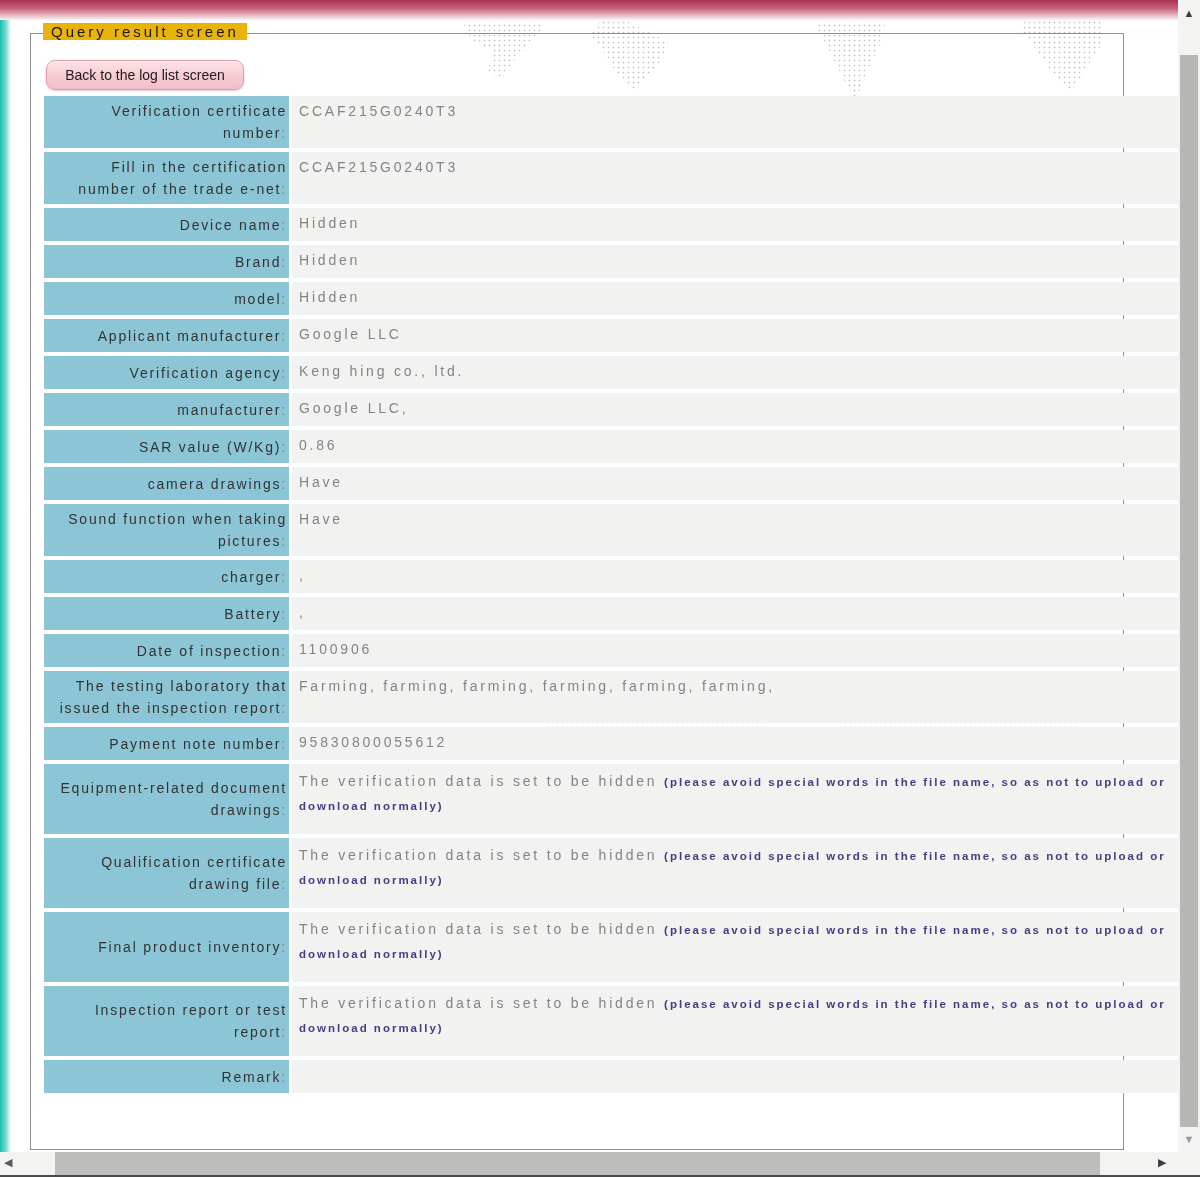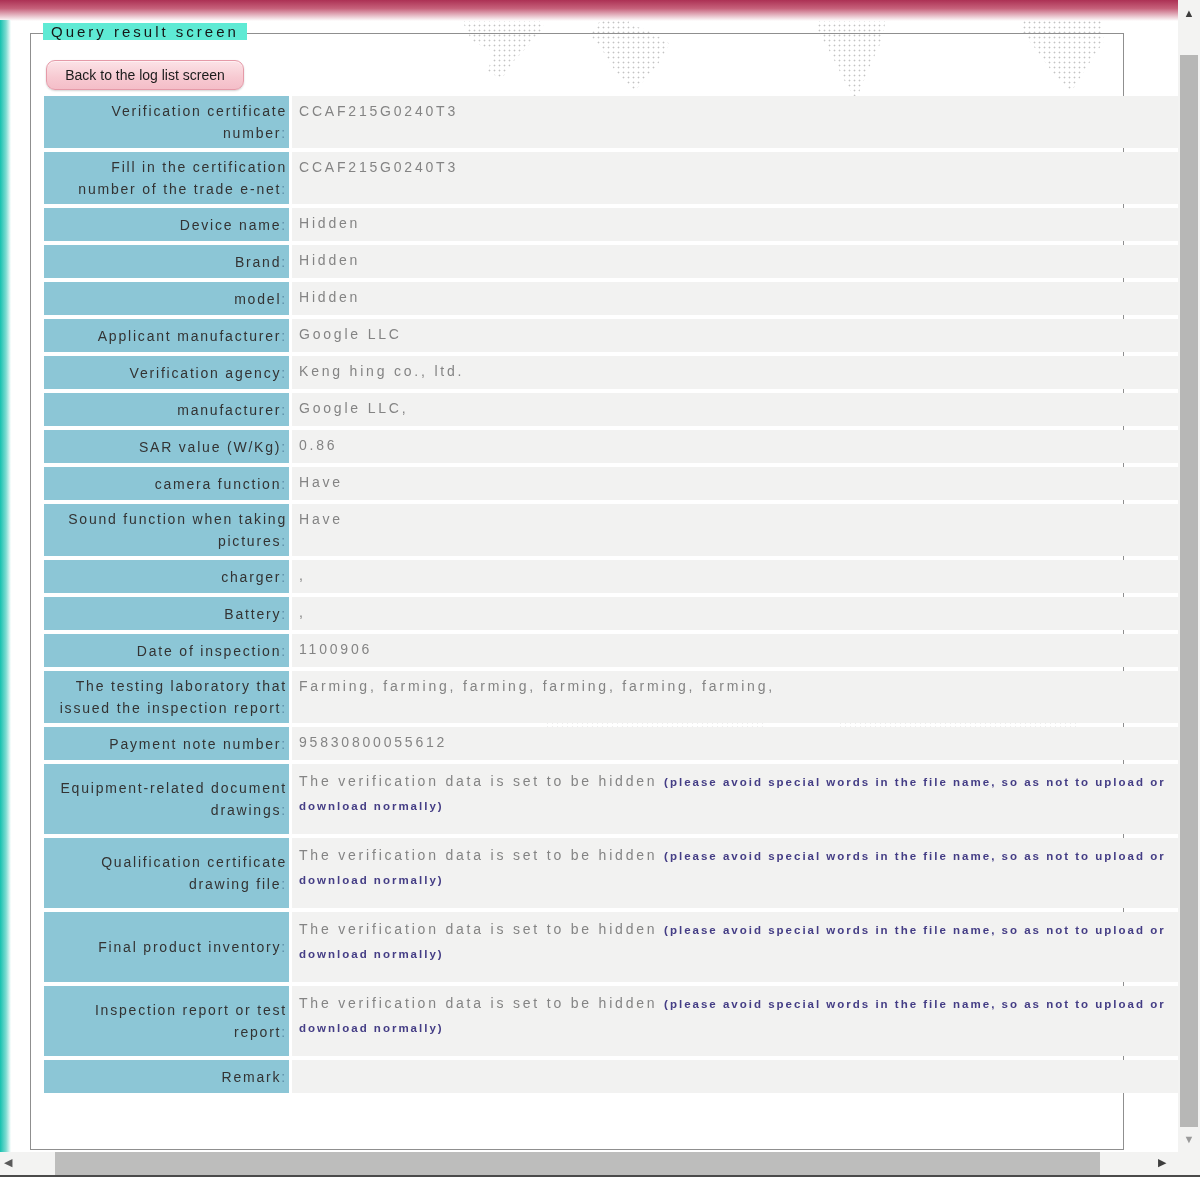--- a/index.html
+++ b/index.html
@@ -25,21 +25,21 @@
   .blob2 { left:586px; top:5px;  width:88px; height:86px;
     clip-path:polygon(30% 0,55% 4%,48% 22%,72% 30%,95% 45%,80% 72%,55% 100%,35% 80%,20% 55%,5% 35%,18% 15%); }
   .blob3 { left:812px; top:8px;  width:76px; height:92px;
     clip-path:polygon(0 0,100% 0,92% 35%,75% 65%,58% 100%,42% 78%,25% 50%,8% 25%); }
   .blob4 { left:1022px; top:10px; width:82px; height:82px;
     clip-path:polygon(4% 0,96% 4%,100% 38%,80% 68%,60% 100%,40% 80%,20% 52%,0 26%); }
 
   
   .panel { position:absolute; left:30px; top:33px; width:1094px; height:1117px;
     border:1px solid #8f8f8f; z-index:1; }
-  .legend { position:absolute; top:-11px; left:12px; background:#5eead4; padding:0 8px;
+  .legend { position:absolute; top:-11px; left:12px; background:#eab308; padding:0 8px;
     font-size:15px; letter-spacing:3px; color:#161616; white-space:nowrap; }
 
   .back-button { position:absolute; left:15px; top:26px; width:198px; height:30px;
     background:linear-gradient(180deg,#fce3e7 0%,#f7c9d1 60%,#f4bec8 100%);
     border:1px solid #e59aa8; border-radius:9px;
     box-shadow:0 1px 2px rgba(0,0,0,.18), inset 0 1px 0 #fff0f2;
     font-family:"Liberation Sans", sans-serif; font-size:14px; color:#1b1b1b;
     text-align:center; line-height:27px; overflow:hidden; white-space:nowrap; cursor:pointer; z-index:2; }
 
   
@@ -179,21 +179,21 @@
       <span class="label-text">SAR value (W/Kg)</span>
     </div>
     <div class="value-cell">
       <span><span class="value-text">0.86</span>
       <span class="note-text"></span></span>
     </div>
   </div>
 
   <div class="row">
     <div class="label-cell">
-      <span class="label-text">camera function</span>
+      <span class="label-text">camera drawings</span>
     </div>
     <div class="value-cell">
       <span><span class="value-text">Have</span>
       <span class="note-text"></span></span>
     </div>
   </div>
 
   <div class="row">
     <div class="label-cell">
       <span class="label-text">Sound function when taking pictures</span>

